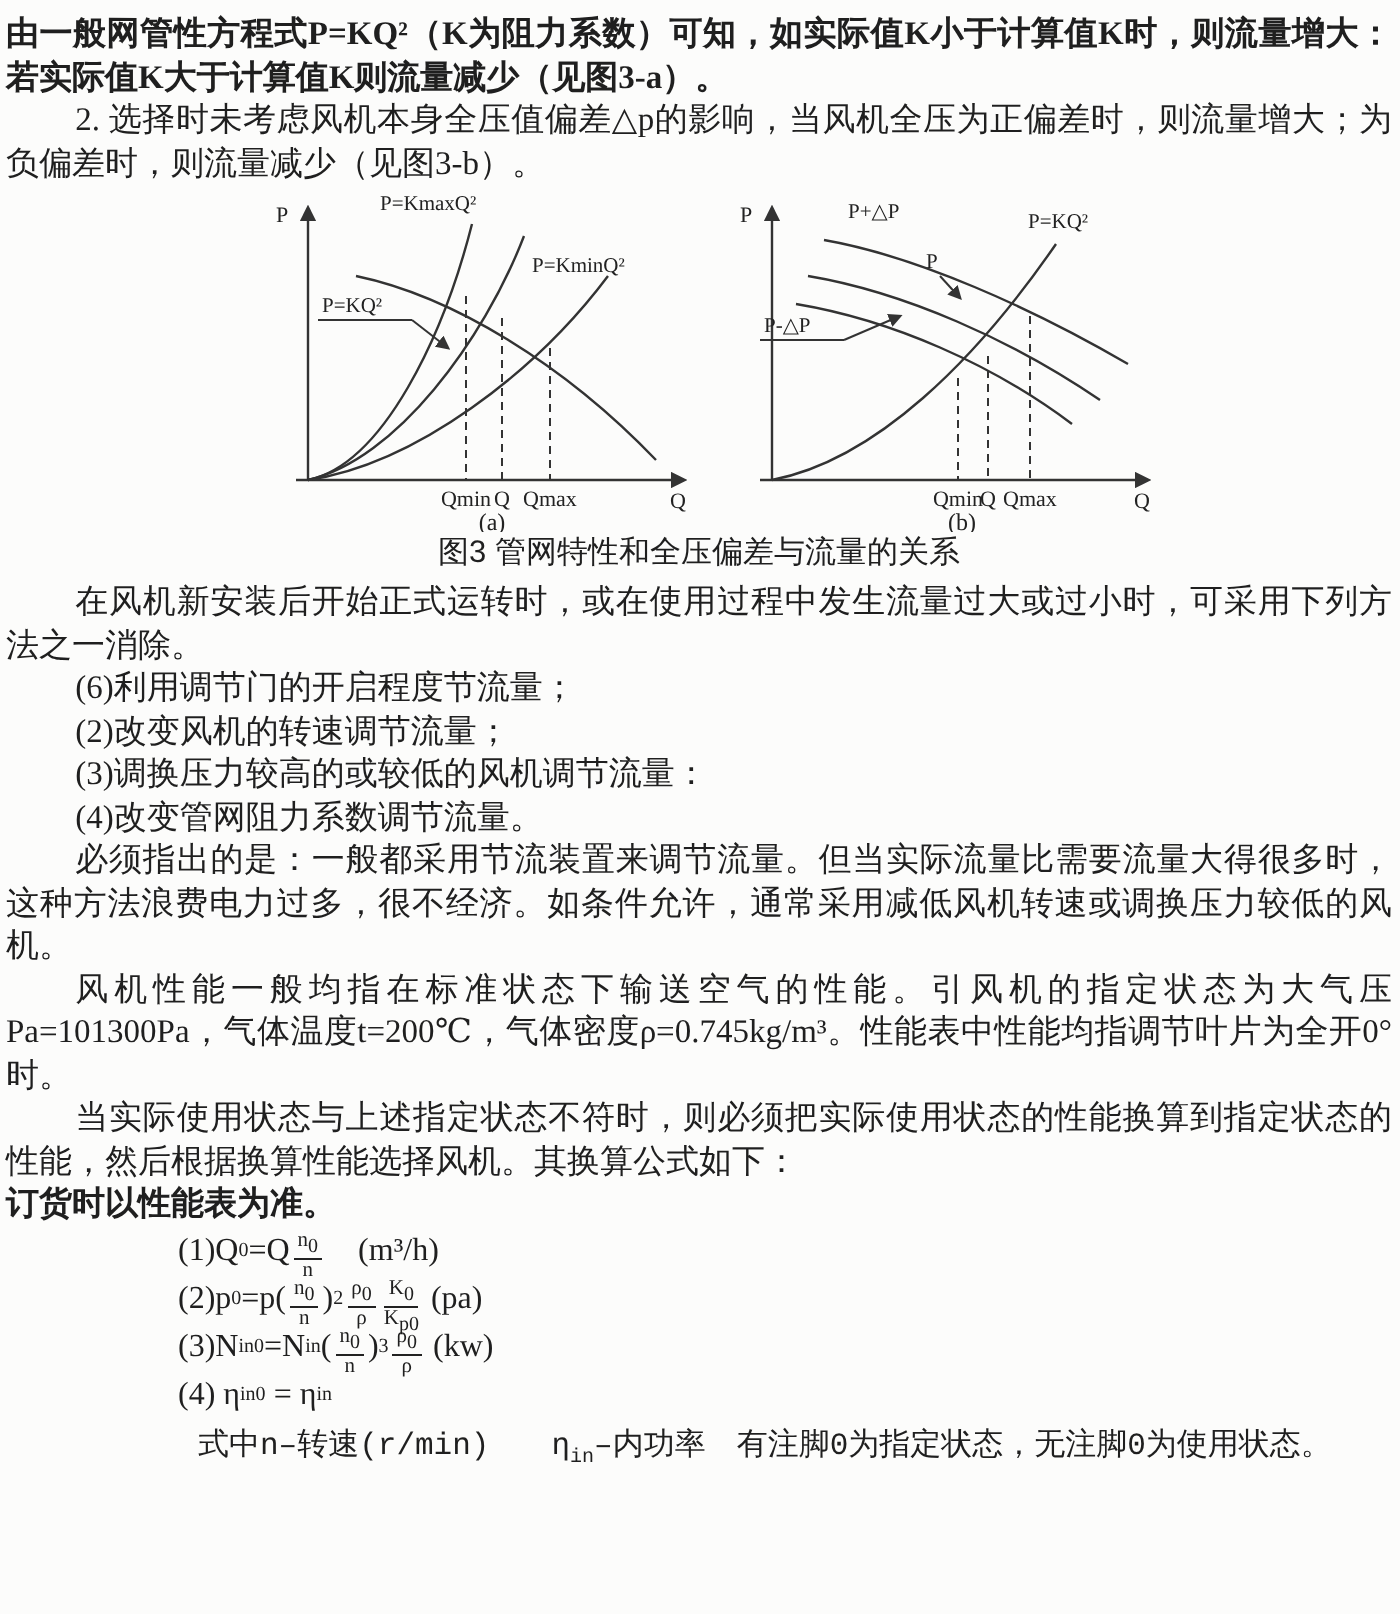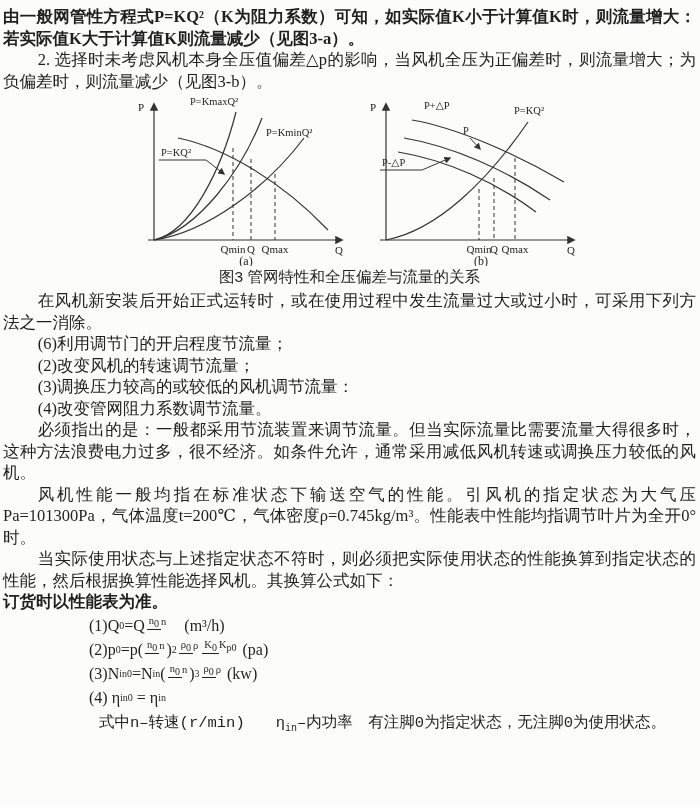--- a/index.html
+++ b/index.html
@@ -16,21 +16,21 @@
           font-family:"Liberation Sans","DejaVu Sans",sans-serif;margin:1px 0 3px 0;}
   svg{display:block;}
   svg text{font-family:"Liberation Serif","DejaVu Serif",serif;fill:#222;}
   .curve{fill:none;stroke:#333;stroke-width:1.2;}
   .axis{stroke:#333;stroke-width:1.2;}
   .dash{stroke:#333;stroke-width:1;stroke-dasharray:4,3;}
   .ptr{stroke:#333;stroke-width:1;}
   .formulas{margin:2px 0 0 86px;font-size:16px;}
   .formula{height:24px;display:flex;align-items:flex-start;white-space:pre;}
   .formula sub,.formula sup,.note sub{font-size:10px;}
-  .frac{display:inline-flex;flex-direction:row;align-items:center;vertical-align:-6px;
+  .frac{display:inline-flex;flex-direction:column;align-items:center;vertical-align:-6px;
         margin:0 2px;font-size:10.5px;line-height:1.1;}
   .frac .num{border-bottom:1px solid #222;padding:0 2px 0;}
   .frac .den{padding-top:0;}
   .note{margin:2px 0 12px 96px;font-size:15.5px;line-height:20px;white-space:pre-wrap;font-family:Liberation Mono, monospace;}
 </style>
 </head>
 <body>
 
 <div class="page">
 

